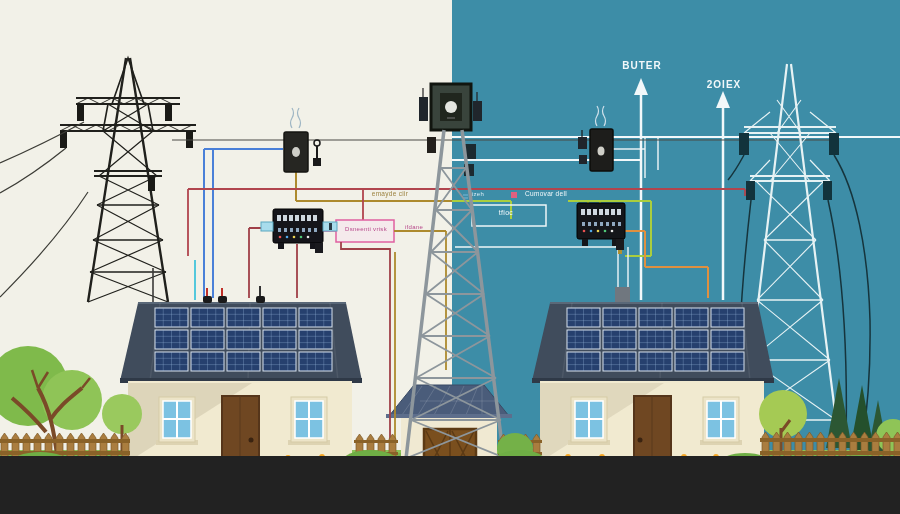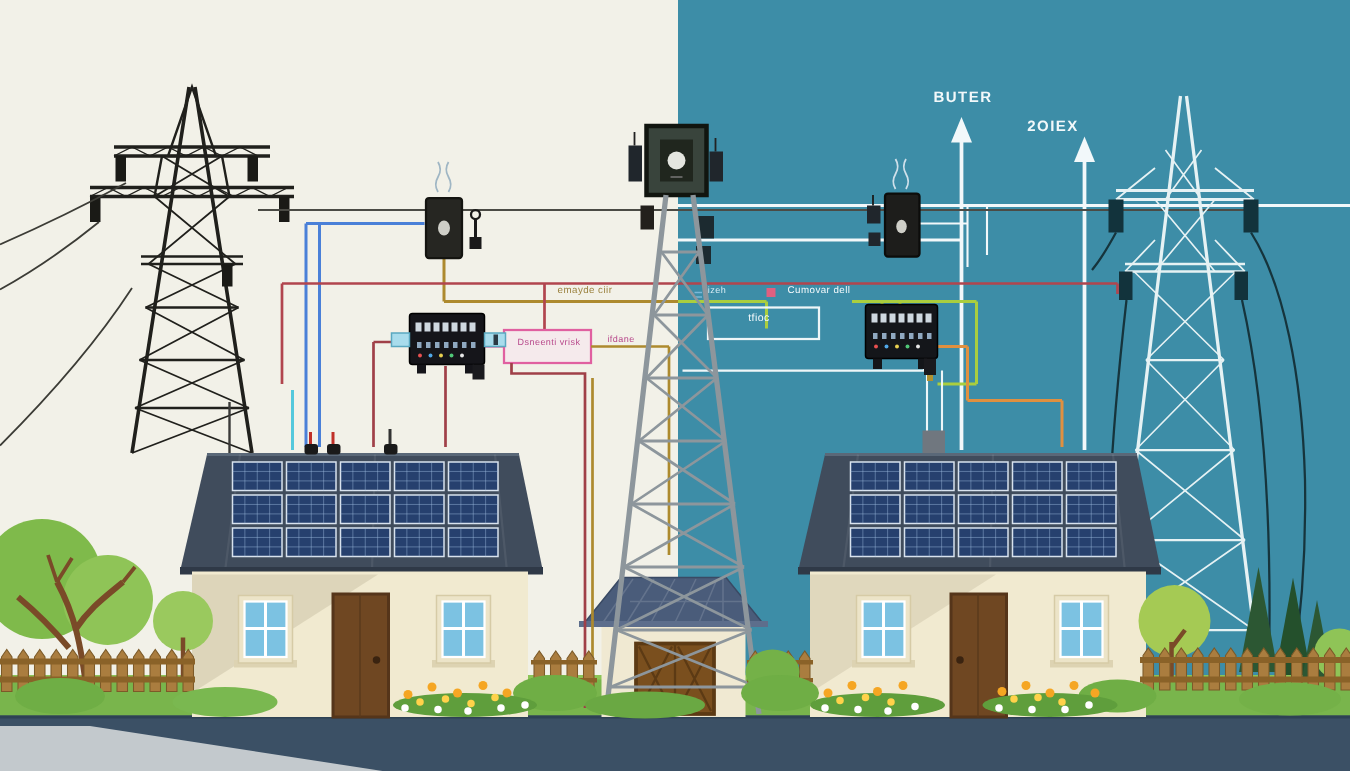--- a/index.html
+++ b/index.html
@@ -1,16 +1,16 @@
 <!DOCTYPE html>
 <html><head>
 <meta charset="utf-8">
 <style>
   html,body{margin:0;padding:0;background:#222;}
-  .stage{position:relative;width:900px;height:514px;overflow:hidden;
+  .stage{position:relative;width:900px;height:456px;overflow:hidden;
          font-family:"Liberation Sans", sans-serif;}
   .stage svg{position:absolute;left:0;top:0;}
   .lbl{position:absolute;pointer-events:none;white-space:nowrap;
        font-family:"Liberation Sans", sans-serif;}
   .lbl.big{font-weight:bold;font-size:10px;letter-spacing:1px;color:#f2f8fa;text-align:center;}
   .lbl.tiny{font-size:6.5px;letter-spacing:0.3px;text-align:center;}
 </style>
 </head>
 <body>
 
@@ -460,20 +460,20 @@
     <g fill="#ffffff">
           <circle cx="666" cy="472" r="2.5"></circle>
           <circle cx="688" cy="473" r="2.5"></circle>
           <circle cx="710" cy="473" r="2.5"></circle>
           <circle cx="726" cy="470" r="2.5"></circle>
         </g>
   </g>
 </svg>
 
 <div class="lbl big" style="left:618px;top:60px;width:48px;">BUTER</div>
-<div class="lbl big" style="left:678px;top:79px;width:48px;">2OIEX</div>
+<div class="lbl big" style="left:700px;top:79px;width:48px;">2OIEX</div>
 <div class="lbl tiny" style="left:350px;top:190px;width:80px;color:#9c8340;">emayde ciir</div>
 <div class="lbl tiny" style="left:338px;top:226px;width:56px;font-size:6px;color:#b84a8c;">Dsneenti vrisk</div>
 <div class="lbl tiny" style="left:396px;top:224px;width:36px;font-size:6px;color:#b84a8c;">ifdane</div>
 <div class="lbl tiny" style="left:466px;top:191px;width:24px;font-size:6px;color:#d8ecf4;">izeh</div>
 <div class="lbl tiny" style="left:488px;top:209px;width:36px;font-size:7px;color:#f4fafc;">tfioc</div>
 <div class="lbl tiny" style="left:518px;top:190px;width:56px;color:#f4fafc;">Cumovar dell</div>
 </div>
 
 </body></html>

